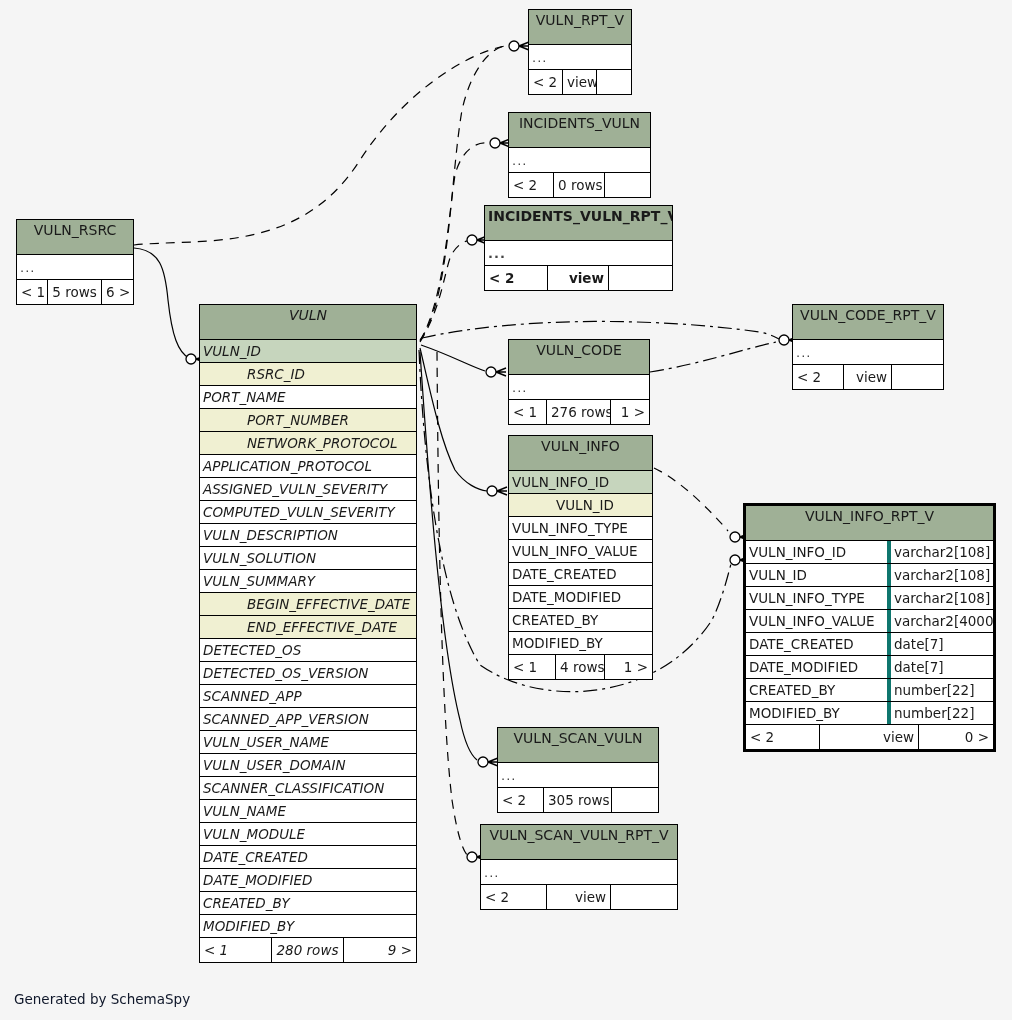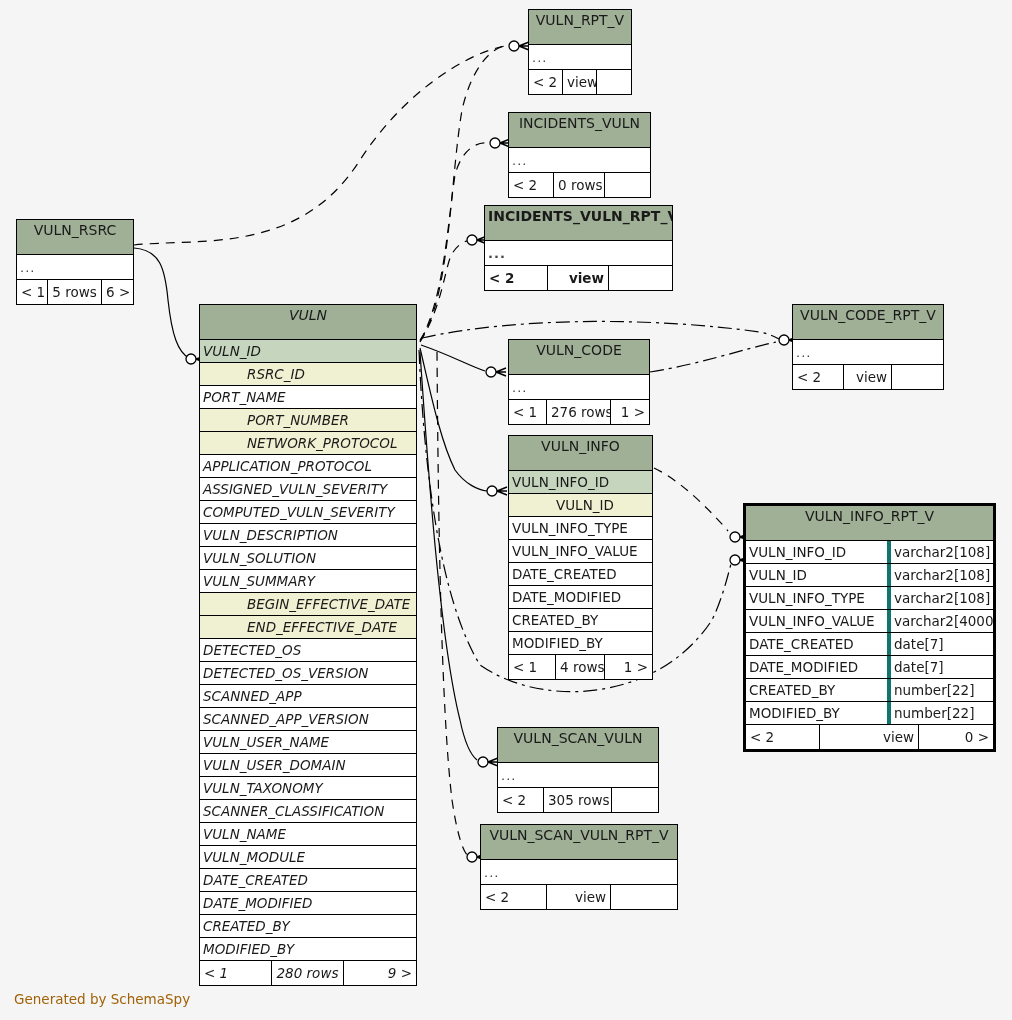--- a/index.html
+++ b/index.html
@@ -90,21 +90,21 @@
   }
   .foot-prev{flex:0 0 auto;text-align:left;border-right:1px solid #000;}
   .foot-mid{flex:1 1 auto;text-align:center;border-right:1px solid #000;}
   .foot-next{flex:0 0 auto;text-align:right;}
   .foot-mid.right{text-align:right;}
 
   .credit{
     position:absolute;
     left:14px;top:991px;
     font-size:13.5px;
-    color:#a16207;
+    color:#0f172a;
     z-index:6;
   }
 </style>
 </head>
 <body>
 
 <div id="canvas">
 
   <svg id="edges" viewBox="0 0 1012 1020" xmlns="http://www.w3.org/2000/svg">
     <defs>
@@ -404,23 +404,20 @@
           <div class="col-row">
             <div class="col-name">SCANNED_APP_VERSION</div>
           </div>
           <div class="col-row">
             <div class="col-name">VULN_USER_NAME</div>
           </div>
           <div class="col-row">
             <div class="col-name">VULN_USER_DOMAIN</div>
           </div>
           <div class="col-row">
-            <div class="col-name">VULN_TAXONOMY</div>
-          </div>
-          <div class="col-row">
             <div class="col-name">SCANNER_CLASSIFICATION</div>
           </div>
           <div class="col-row">
             <div class="col-name">VULN_NAME</div>
           </div>
           <div class="col-row">
             <div class="col-name">VULN_MODULE</div>
           </div>
           <div class="col-row">
             <div class="col-name">DATE_CREATED</div>

